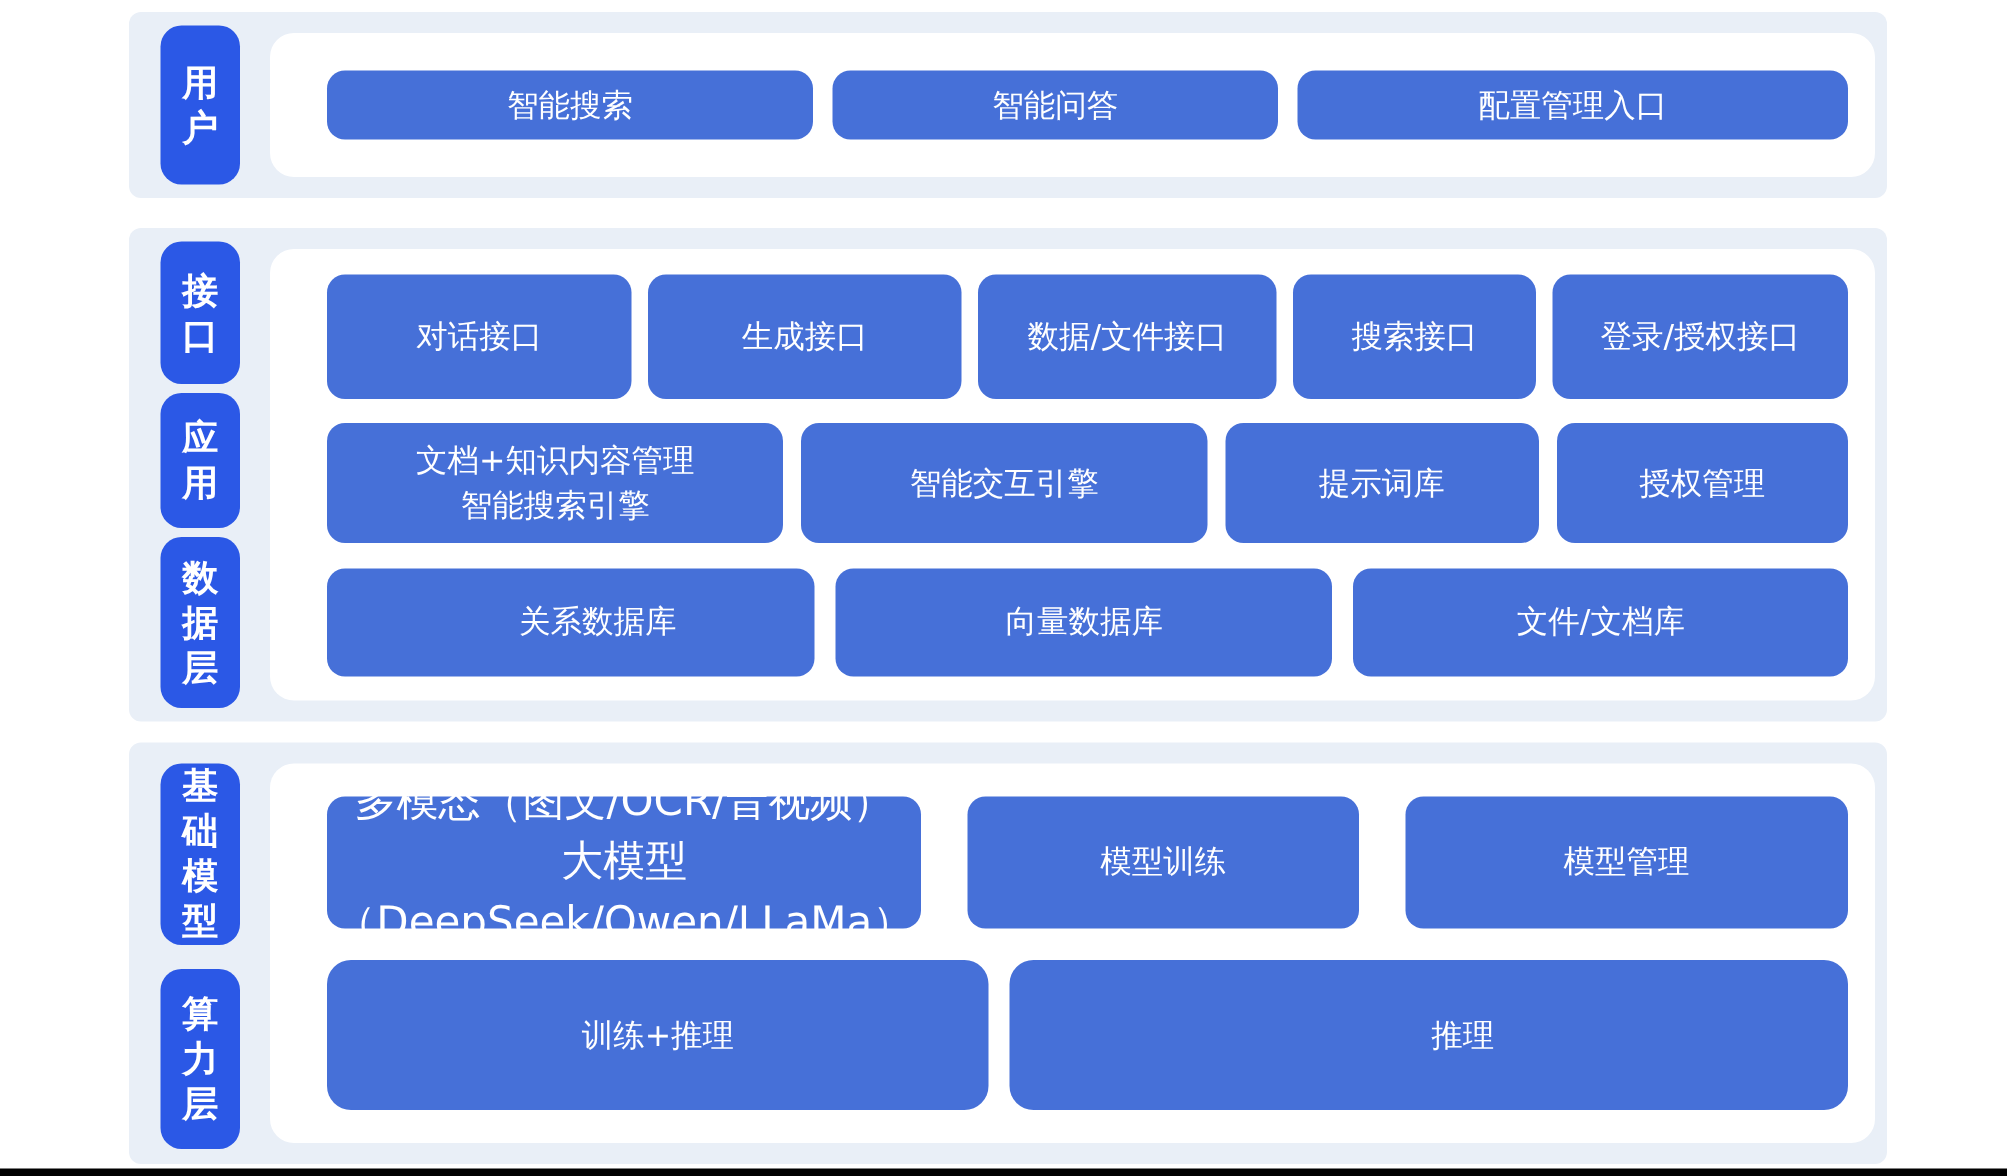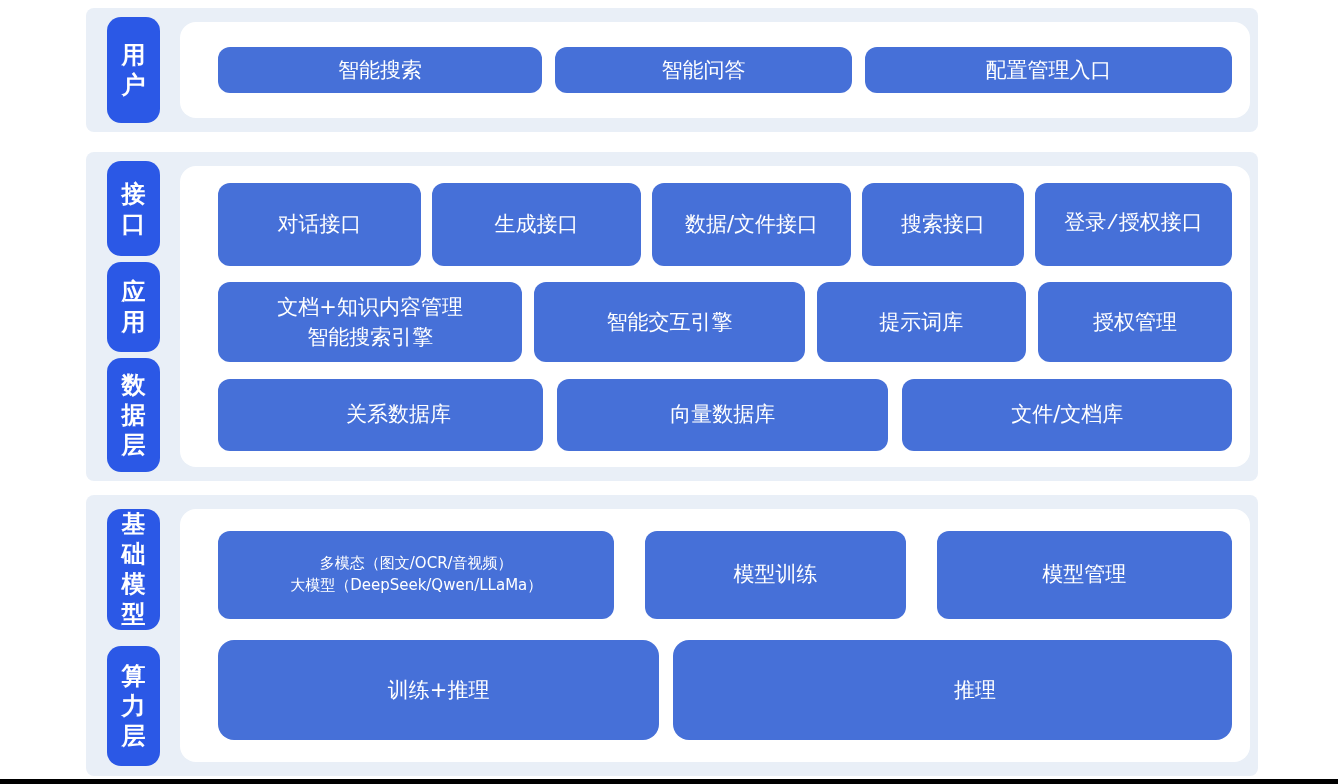--- a/index.html
+++ b/index.html
@@ -85,21 +85,21 @@
       <div class="pill" style="flex-grow:114;">数
 据
 层</div>
     </div>
     <div class="panel">
       <div class="row" style="height:83px;gap:11px;">
         <div class="box" style="flex-grow:203;">对话接口</div>
         <div class="box" style="flex-grow:209;">生成接口</div>
         <div class="box" style="flex-grow:199;">数据/文件接口</div>
         <div class="box" style="flex-grow:162;">搜索接口</div>
-        <div class="box" style="flex-grow:197;font-family:Liberation Mono, monospace;">登录/授权接口</div>
+        <div class="box" style="flex-grow:197;">登录/授权接口</div>
       </div>
       <div class="row" style="height:80px;gap:12px;">
         <div class="box" style="flex-grow:304;">文档+知识内容管理
 智能搜索引擎</div>
         <div class="box" style="flex-grow:270;">智能交互引擎</div>
         <div class="box" style="flex-grow:209;">提示词库</div>
         <div class="box" style="flex-grow:194;">授权管理</div>
       </div>
       <div class="row" style="height:72px;gap:14px;">
         <div class="box" style="flex-grow:300;padding-left:36px;">关系数据库</div>
@@ -114,21 +114,21 @@
       <div class="pill">基
 础
 模
 型</div>
       <div class="pill">算
 力
 层</div>
     </div>
     <div class="panel">
       <div class="row" style="height:88px;gap:31px;">
-        <div class="box" style="flex-grow:396;font-size:15px;">多模态（图文/OCR/音视频）
+        <div class="box" style="flex-grow:396;font-size:28px;">多模态（图文/OCR/音视频）
 大模型（DeepSeek/Qwen/LLaMa）</div>
         <div class="box" style="flex-grow:260;">模型训练</div>
         <div class="box" style="flex-grow:295;">模型管理</div>
       </div>
       <div class="row" style="height:100px;gap:14px;">
         <div class="box" style="flex-grow:462;border-radius:16px;">训练+推理</div>
         <div class="box" style="flex-grow:538;border-radius:16px;padding-left:45px;">推理</div>
       </div>
     </div>
   </section>

